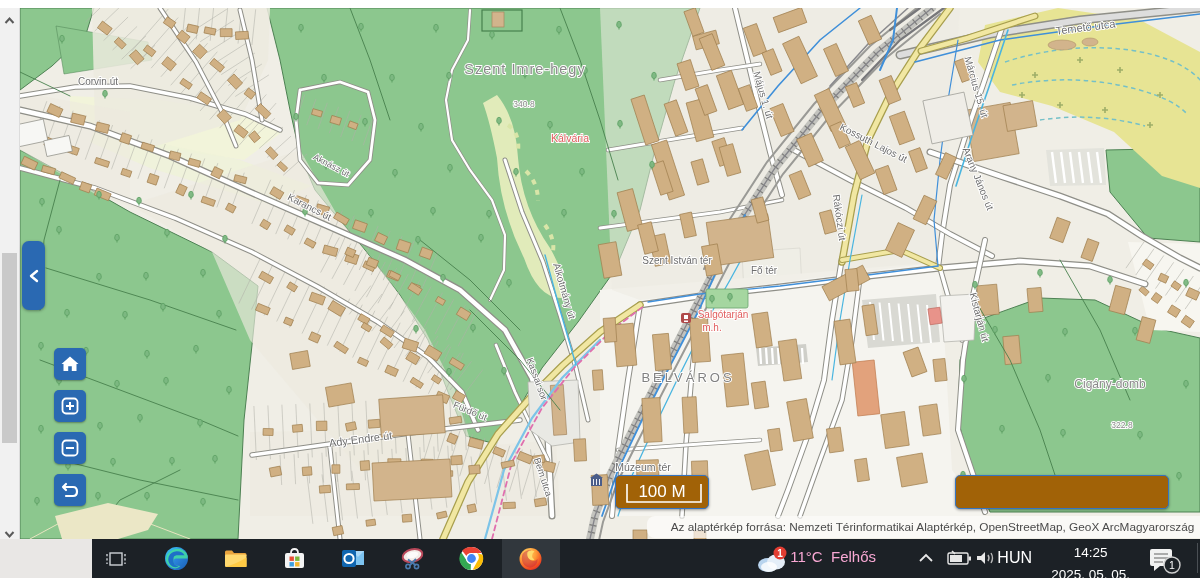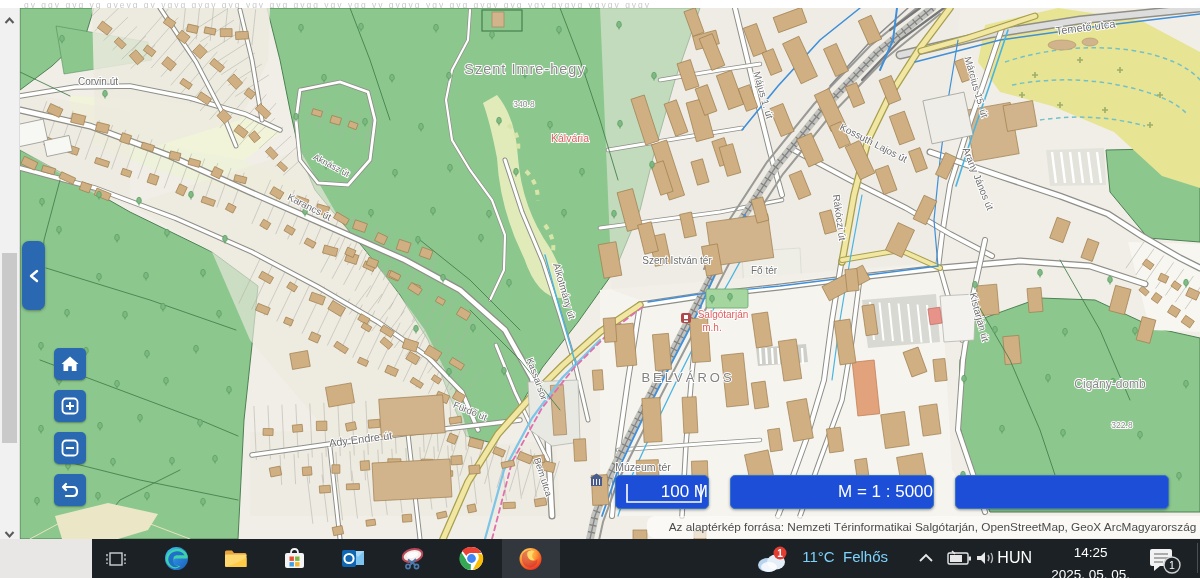--- a/index.html
+++ b/index.html
@@ -2,22 +2,22 @@
 <html><head><meta charset="utf-8">
 <style>
 html,body{margin:0;padding:0;width:1200px;height:578px;overflow:hidden;
 font-family:"Liberation Sans",sans-serif;background:#fff;}
 #stage{position:relative;width:1200px;height:578px;}
 .abs{position:absolute;}
 .btn{position:absolute;left:54px;width:32px;height:32px;background:#2a69b2;border-radius:5px;
 box-shadow:0 1px 2px rgba(0,0,0,.35);display:flex;align-items:center;justify-content:center;}
 #tab{position:absolute;left:22px;top:241px;width:23px;height:69px;background:#2a69b2;border-radius:7px;
 box-shadow:0 1px 3px rgba(0,0,0,.35);display:flex;align-items:center;justify-content:center;}
-.bar{position:absolute;top:475px;height:32px;background:#1d4ed8;border-radius:5px;border:1px solid #3574c2;
-box-shadow:0 1px 3px rgba(0,0,0,.4);color:#fff;display:flex;align-items:center;justify-content:flex-end;
+.bar{position:absolute;top:475px;height:32px;background:#a16207;border-radius:5px;border:1px solid #3574c2;
+box-shadow:0 1px 3px rgba(0,0,0,.4);color:#fff;display:flex;align-items:center;justify-content:center;
 font-size:17px;}
 #attrib{position:absolute;left:647px;top:516px;width:553px;height:22px;background:rgba(255,255,255,.65);
 border-radius:8px 0 0 8px;font-size:11.8px;color:#4a4a4a;display:flex;align-items:center;justify-content:center;white-space:nowrap;padding-left:18px;box-sizing:border-box;}
 #task{position:absolute;left:0;top:539px;width:1200px;height:39px;background:#1c2126;}
 #searchbox{position:absolute;left:0;top:0;width:92px;height:39px;background:#e9e7e5;}
 .ticon{position:absolute;top:6px;width:27px;height:27px;}
 #tray{position:absolute;top:0;right:0;height:39px;color:#fff;}
 #scroll{position:absolute;left:0;top:8px;width:19px;height:531px;background:#f1f1f1;border-right:1px solid #dcdcdc;}
 #scroll .thumb{position:absolute;left:2px;top:245px;width:15px;height:190px;background:#c9c9c9;}
 </style></head>
@@ -725,21 +725,20 @@
       <rect x="681" y="313" width="10" height="10" rx="2" fill="#b04a4a"></rect>
       <rect x="684" y="315" width="4" height="4" fill="#fff"></rect>
       <rect x="684" y="320.5" width="4" height="1.5" fill="#fff"></rect>
       <rect x="591" y="478" width="11" height="8" fill="#4a5d8a"></rect>
       <polygon points="590,478 603,478 596.5,473.5" fill="#4a5d8a"></polygon>
       <line x1="593.5" y1="479" x2="593.5" y2="485" stroke="#fff" stroke-width="0.9"></line>
       <line x1="596.5" y1="479" x2="596.5" y2="485" stroke="#fff" stroke-width="0.9"></line>
       <line x1="599.5" y1="479" x2="599.5" y2="485" stroke="#fff" stroke-width="0.9"></line>
 </svg>
 <div style="position:absolute;left:0;top:0;width:1200px;height:8px;background:#ffffff"></div>
-<div style="position:absolute;left:24px;top:0px;width:1150px;height:8px;color:#c9c9c9;font-size:8.5px;overflow:hidden;filter:blur(0.7px);letter-spacing:2px;white-space:nowrap">gy ggy gyg yg gyeyg gy ygyg gygy gyg ygy gyg gygg ygy ygg yy gygyg ygy gyg gygy gyg ygy gygyg ygygy gygy</div>
 <div id="scroll">
       <div class="thumb"></div>
 <svg class="abs" style="left:4px;top:8px" width="11" height="9">
         <path d="M1.5,7 L5.5,2.5 L9.5,7" fill="none" stroke="#5a5a5a" stroke-width="2"></path>
       </svg>
 <svg class="abs" style="left:4px;top:522px" width="11" height="9">
         <path d="M1.5,2 L5.5,6.5 L9.5,2" fill="none" stroke="#5a5a5a" stroke-width="2"></path>
       </svg>
 </div>
 <div id="tab">
@@ -769,23 +768,22 @@
       <svg width="20" height="18">
         <path d="M6,3 L3,6 L6,9 M3,6 L13,6 Q17,6 17,10.5 Q17,15 13,15 L6,15" fill="none" stroke="#fff" stroke-width="2.2" stroke-linecap="round" stroke-linejoin="round"></path>
       </svg>
     </div>
 <div class="bar" style="left:615px;width:92px;">
 <svg class="abs" style="left:10px;top:7px" width="76" height="20">
         <path d="M1,1 L1,19 L75,19 L75,1" fill="none" stroke="#fff" stroke-width="1.6"></path>
       </svg>
 <span style="position:relative">100 M</span>
     </div>
-<div class="bar" style="left:730px;width:202px;">M = 1 : 5000</div>
 <div class="bar" style="left:955px;width:212px;"></div>
-<div id="attrib">Az alaptérkép forrása: Nemzeti Térinformatikai Salgótarján, OpenStreetMap, GeoX ArcMagyarország</div>
+<div id="attrib">Az alaptérkép forrása: Nemzeti Térinformatikai Alaptérkép, OpenStreetMap, GeoX ArcMagyarország</div>
 <div id="task">
 <div id="searchbox"></div>
 <svg class="ticon" style="left:104px" viewBox="0 0 27 27">
         <rect x="6" y="8" width="12" height="12" fill="none" stroke="#cdd2d6" stroke-width="1.4"></rect>
 <line x1="3" y1="9" x2="3" y2="19" stroke="#cdd2d6" stroke-width="1.4" stroke-dasharray="2.2 2"></line>
 <line x1="21" y1="9" x2="21" y2="19" stroke="#cdd2d6" stroke-width="1.4" stroke-dasharray="2.2 2"></line>
       </svg>
       <svg class="ticon" style="left:163px" viewBox="0 0 27 27">
         <defs>
           <linearGradient id="eg" x1="0" y1="0" x2="1" y2="1">
@@ -846,21 +844,21 @@
 <path d="M10.5,7 Q13.5,4.5 17.5,6.5 Q15,8 15,11 Q15,13.5 17.5,14.5 Q14.5,16 12,13.8 Q9.5,11 10.5,7 Z" fill="#ffda6b"></path>
       </svg>
 <div id="tray">
 <svg style="position:absolute;right:410px;top:6px" width="34" height="30" viewBox="0 0 34 30">
 <ellipse cx="12" cy="20" rx="10" ry="7" fill="#b8d4ee"></ellipse>
           <ellipse cx="20" cy="17" rx="9" ry="7.5" fill="#e4eef8"></ellipse>
           <ellipse cx="13" cy="22" rx="8" ry="5" fill="#ffffff" opacity="0.8"></ellipse>
 <circle cx="24" cy="8" r="6.5" fill="#e23d32"></circle>
           <text x="24" y="11.5" font-size="10" fill="#fff" text-anchor="middle" font-weight="bold">1</text>
         </svg>
-<div style="position:absolute;right:312px;top:9px;font-size:15px;color:#7dd3fc;white-space:nowrap">11°C&nbsp;&nbsp;Felhős</div>
+<div style="position:absolute;right:324px;top:9px;font-size:15px;color:#f9a8d4;white-space:nowrap">11°C&nbsp;&nbsp;Felhős</div>
 <svg style="position:absolute;right:266px;top:13px" width="16" height="12">
           <path d="M2,9 L8,3 L14,9" fill="none" stroke="#e8e8e8" stroke-width="1.8"></path>
         </svg>
 <svg style="position:absolute;right:228px;top:11px" width="26" height="16">
           <rect x="2" y="3" width="20" height="11" rx="1.5" fill="none" stroke="#e8e8e8" stroke-width="1.4"></rect>
           <rect x="22.5" y="6.5" width="2.5" height="4" fill="#e8e8e8"></rect>
           <rect x="4" y="5" width="12" height="7" fill="#e8e8e8"></rect>
           <path d="M6,1 L9,4" stroke="#e8e8e8" stroke-width="1.6"></path>
         </svg>
 <svg style="position:absolute;right:203px;top:11px" width="22" height="16">

